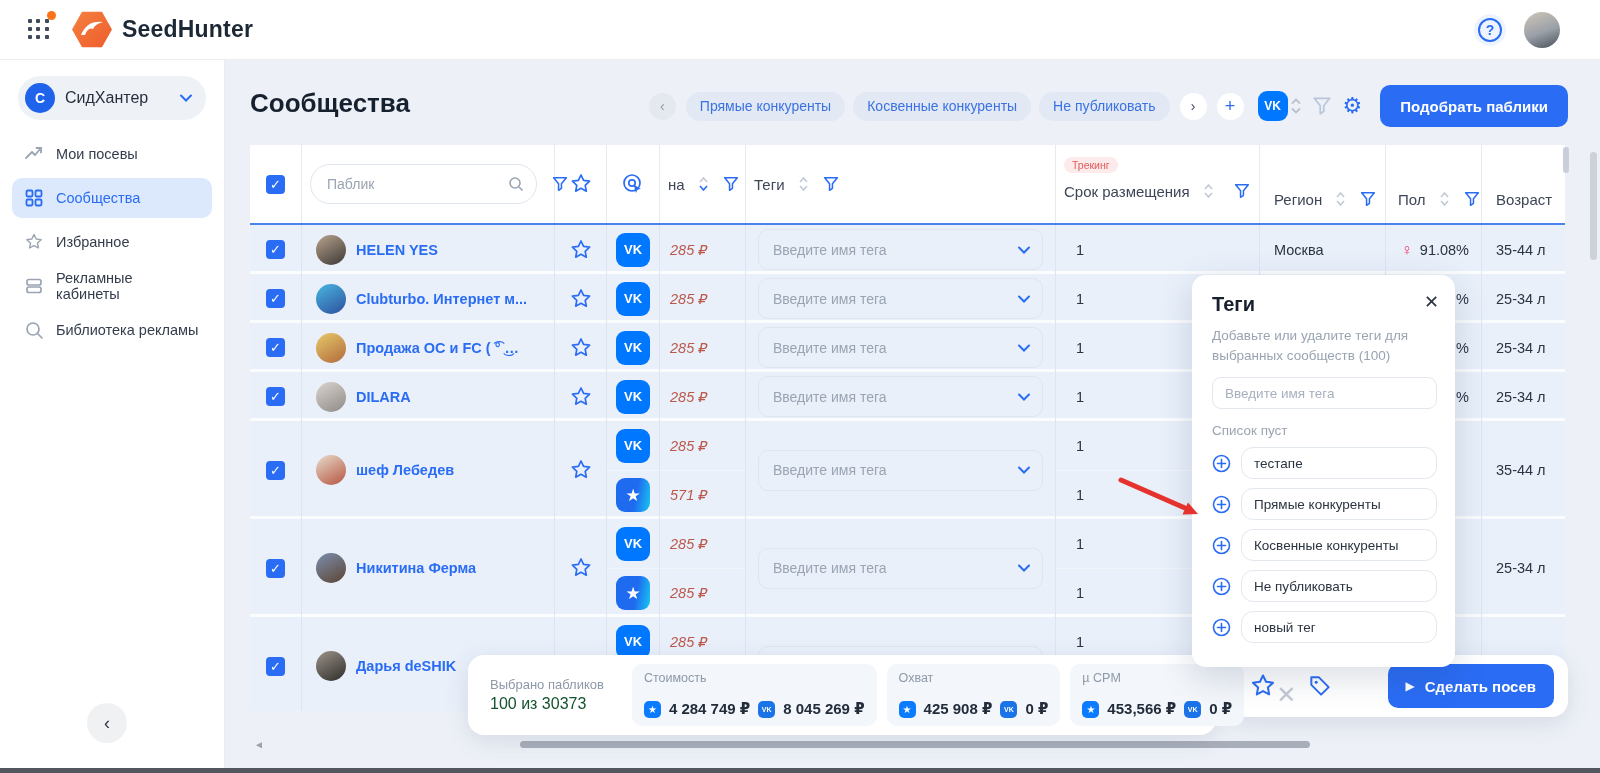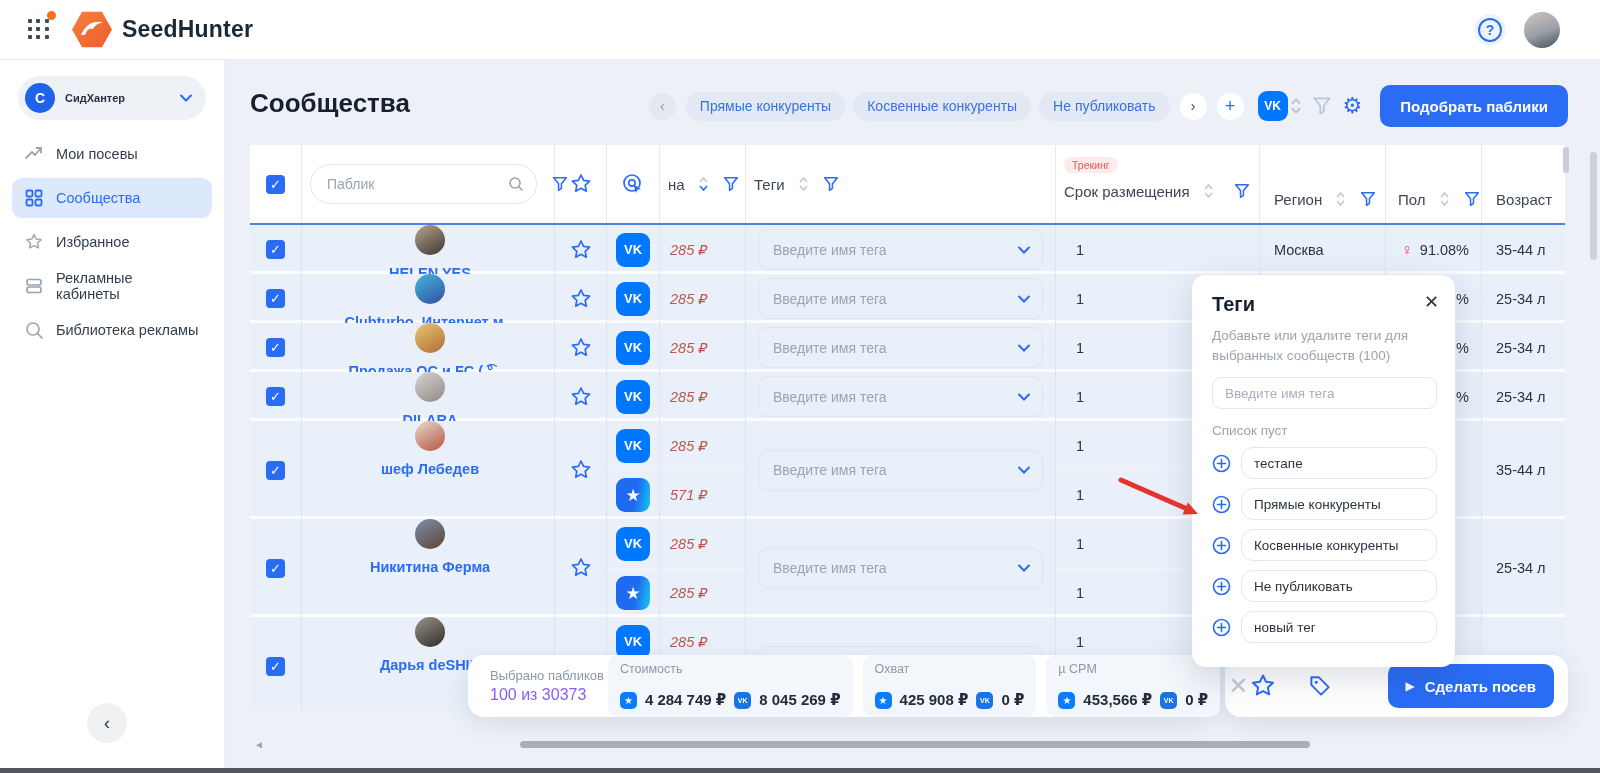--- a/index.html
+++ b/index.html
@@ -20,21 +20,21 @@
   .help-btn { width:32px; height:32px; border-radius:50%; background:#eef4ff; display:flex; align-items:center; justify-content:center; cursor:pointer; }
   .help-inner { width:24px; height:24px; border-radius:50%; border:2px solid #2a6cf4; color:#2a6cf4; font-weight:700; font-size:14px;
                 display:flex; align-items:center; justify-content:center; }
   .user-avatar { width:36px; height:36px; border-radius:50%; background:linear-gradient(160deg,#cfc6b8 0%,#9aa0a8 55%,#474f57 100%); cursor:pointer; }
 
   
   .sidebar { position:absolute; left:0; top:60px; width:225px; height:713px; background:#fff; border-right:1px solid #e9ecf1; z-index:4; }
   .account { margin:16px 18px 10px 18px; height:44px; border-radius:22px; background:#eef1f6; display:flex; align-items:center; padding:0 14px 0 7px; cursor:pointer; }
   .account .ava { width:30px; height:30px; border-radius:50%; background:#1e63e9; color:#fff; font-size:14px; font-weight:700;
                   display:flex; align-items:center; justify-content:center; margin-right:10px; }
-  .account .nm { font-size:11px; color:#27303e; flex:1;font-weight:bold; }
+  .account .nm { font-size:16px; color:#27303e; flex:1; }
   .nav { margin-top:14px; }
   .nav-item { display:flex; align-items:center; gap:12px; height:40px; margin:4px 12px; padding:0 12px; border-radius:10px;
               font-size:14.5px; color:#333d4c; cursor:pointer; }
   .nav-item.active { background:#dce9fc; color:#2a6cf4; }
   .nav-item svg { flex:0 0 auto; }
   .collapse-btn { position:absolute; left:87px; top:643px; width:40px; height:40px; border-radius:50%; background:#f0f1f3;
                   display:flex; align-items:center; justify-content:center; color:#2b3440; font-size:18px; cursor:pointer; }
 
   
   .page-title { position:absolute; left:250px; top:88px; font-size:26px; font-weight:700; color:#17202e; z-index:3; }
@@ -61,21 +61,21 @@
   .search-pill { flex:1; height:40px; border:1px solid #dfe5ee; border-radius:20px; background:#fff; display:flex; align-items:center; padding:0 12px 0 16px; }
   .search-pill input { border:none; outline:none; flex:1; font-size:14px; color:#3d4656; font-family:inherit; background:transparent; min-width:0; }
   .search-pill input::placeholder { color:#9aa4b2; }
   .sorts { display:flex; flex-direction:column; gap:2px; cursor:pointer; }
   .track-badge { position:absolute; top:12px; left:8px; background:#fdeaea; color:#e25b5b; font-size:10.5px; padding:2px 8px; border-radius:9px; }
   .trow { background:#e9f0fa; border-bottom:3px solid #fbfcfe; }
   .cell { border-right:1px solid #dce5f2; display:flex; align-items:center; position:relative; }
   .cell:last-child { border-right:none; }
   .c-check { justify-content:center; }
   .checkbox { width:19px; height:19px; border-radius:4px; background:#2a6cf4; color:#fff; font-size:13px; display:flex; align-items:center; justify-content:center; cursor:pointer; }
-  .c-public { padding:0 10px 0 14px; gap:10px; overflow:hidden;flex-direction:column; }
+  .c-public { padding:0 10px 0 14px; gap:10px; overflow:hidden; }
   .row-ava { width:30px; height:30px; border-radius:50%; flex:0 0 auto; }
   .row-name { color:#2a6cf4; font-size:14.5px; font-weight:600; white-space:nowrap; overflow:hidden; cursor:pointer; }
   .c-fav { justify-content:center; cursor:pointer; }
   .stack { flex-direction:column; align-items:stretch; padding:0; }
   .subcell { height:49px; display:flex; align-items:center; }
   .subcell + .subcell { border-top:1px solid #f2f6fb; }
   .sub-plat { justify-content:center; }
   .plat-ic { width:34px; height:34px; border-radius:9px; display:flex; align-items:center; justify-content:center; color:#fff; font-weight:700; font-size:13px; }
   .plat-vk { background:#0077ff; }
   .plat-star { background:linear-gradient(100deg,#1f6bf0 58%,#18c8f0); font-size:17px; }
@@ -83,24 +83,24 @@
   .sub-term { padding-left:20px; color:#2b3442; font-size:14.5px; }
   .tagbox { margin:0 12px; flex:1; height:41px; border:1px solid #dfe5ee; border-radius:10px; display:flex; align-items:center;
             padding:0 12px 0 14px; color:#9aa4b2; font-size:14px; cursor:pointer; }
   .tagbox .chev { margin-left:auto; }
   .c-region { padding-left:14px; color:#2b3442; font-size:14.5px; }
   .c-pol { justify-content:flex-end; padding-right:12px; gap:7px; color:#2b3442; font-size:14.5px; }
   .female { color:#f4356b; font-size:16px; font-weight:700; }
   .c-age { padding-left:14px; color:#2b3442; font-size:14.5px; white-space:nowrap; overflow:hidden; }
 
   
-  .summary { position:absolute; left:468px; top:655px; width:748px; height:62px; background:#fff; border-radius:16px;
-             box-shadow:0 6px 24px rgba(40,60,100,.12); z-index:20; display:flex; align-items:center; padding:0 16px 0 22px; gap:4px; }
+  .summary { position:absolute; left:468px; top:655px; width:748px; height:80px; background:#fff; border-radius:16px;
+             box-shadow:0 6px 24px rgba(40,60,100,.12); z-index:20; display:flex; align-items:center; padding:0 16px 0 22px; gap:28px; }
   .sel-block .lb { font-size:13px; color:#8d99a8; margin-bottom:3px; white-space:nowrap; }
-  .sel-block .vl { font-size:16px; color:#8b5cf6; white-space:nowrap; }
+  .sel-block .vl { font-size:16px; color:#14532d; white-space:nowrap; }
   .stat { background:#f3f6fa; border-radius:10px; padding:7px 12px 8px 12px; white-space:nowrap; }
   .stat .lb { font-size:12.5px; color:#8d99a8; margin-bottom:15px; }
   .stat .vals { display:flex; align-items:center; gap:8px; }
   .stat .vals b { font-size:15px; color:#222c3a; font-weight:700; }
   .mini-badge { width:17px; height:17px; border-radius:5px; display:flex; align-items:center; justify-content:center; color:#fff; flex:0 0 auto; }
   .mini-star { background:#0b7bff; font-size:10px; }
   .mini-vk { background:#1a74e8; font-size:7px; font-weight:700; }
   .summary .x { margin-left:auto; color:#c3cad4; font-size:24px; cursor:pointer; padding:0 4px; }
 
   .actions { position:absolute; left:1225px; top:655px; width:343px; height:62px; background:#fff; border-radius:16px;

